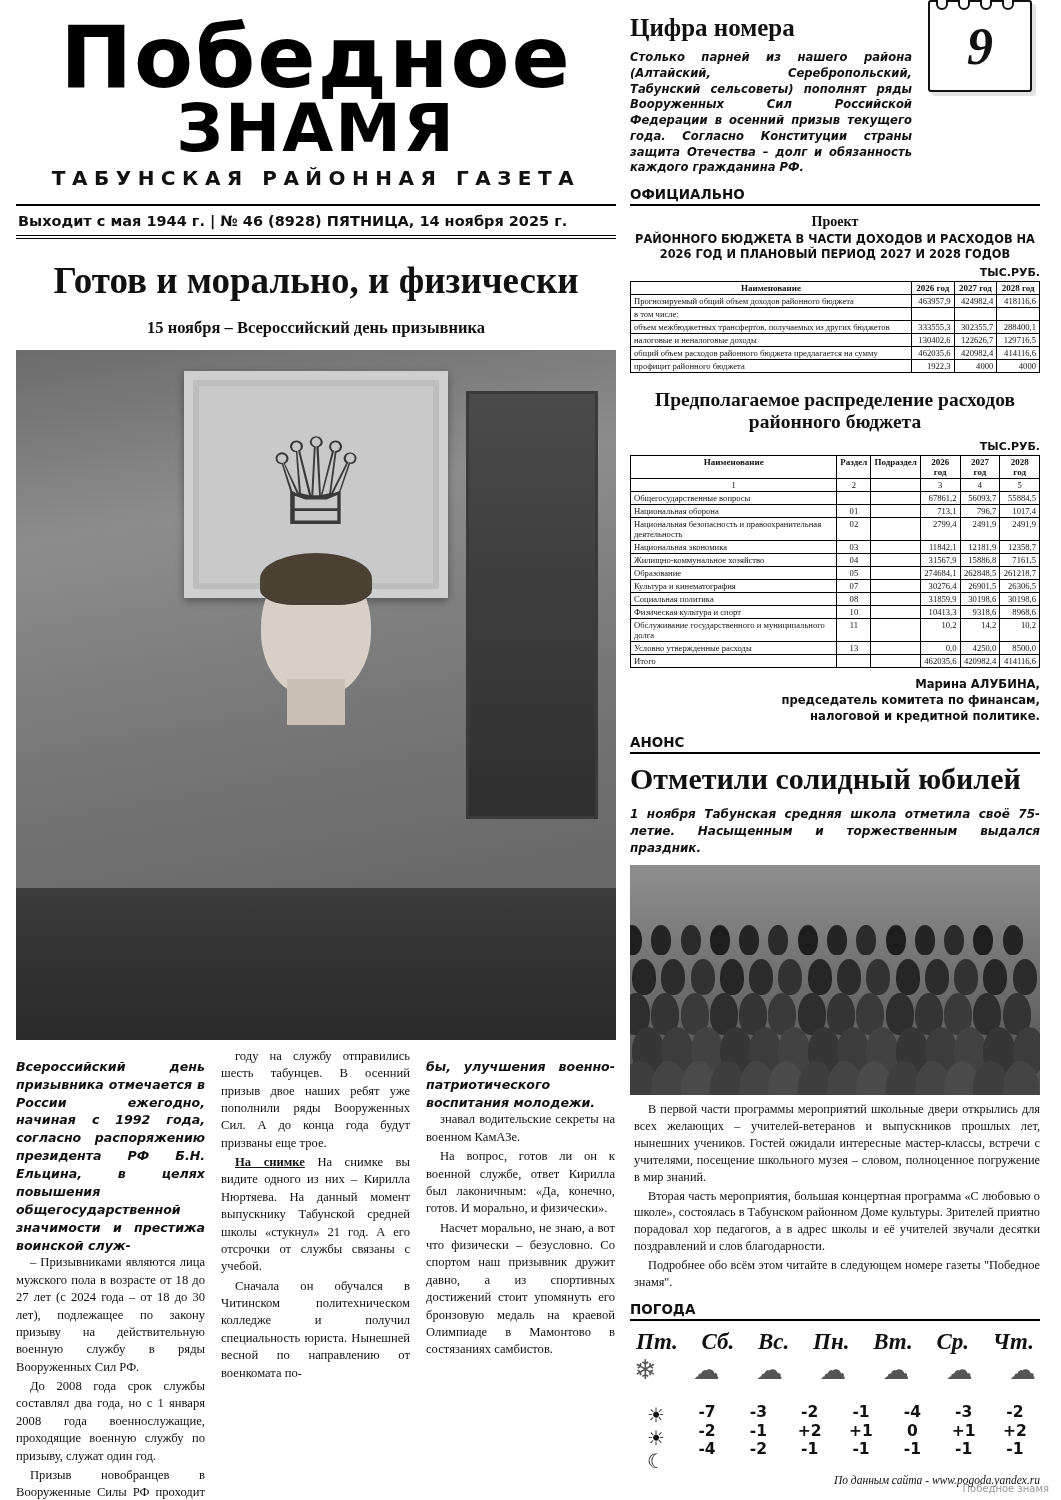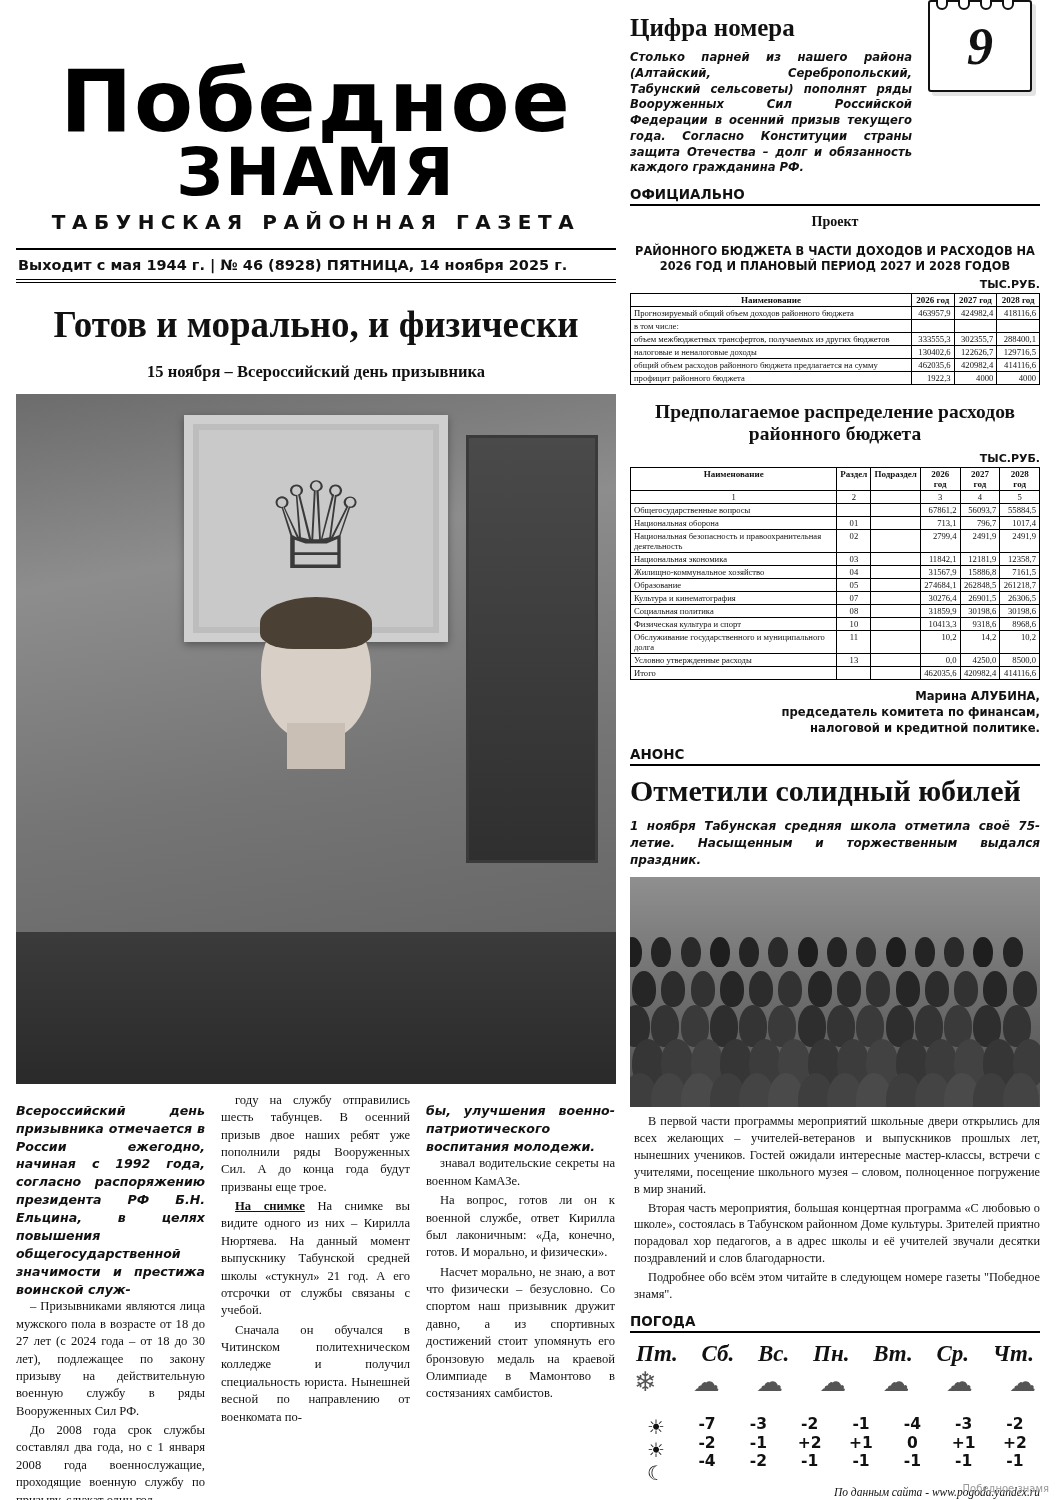--- a/index.html
+++ b/index.html
@@ -12,21 +12,21 @@
     overflow:hidden;
   }
   .page { width:1061px; height:1500px; position:relative; padding:14px 16px 0 16px; }
 
   
   .top { display:flex; gap:14px; }
   .left-col { width:600px; }
   .right-col { width:410px; }
 
   
-  .masthead { text-align:center; padding-top:4px;margin-top:44px; }
+  .masthead { text-align:center; padding-top:4px; }
   .mast-l1, .mast-l2 {
     font-family:"DejaVu Sans", sans-serif;
     font-weight:bold;
     letter-spacing:2px;
     line-height:0.92;
     color:#000;
   }
   .mast-l1 { font-size:86px; }
   .mast-l2 { font-size:66px; margin-top:2px; }
   .mast-sub {
@@ -153,21 +153,21 @@
     box-shadow:4px 4px 0 #e3e3e3;
   }
   .cal-num {
     position:absolute; inset:0; display:flex; align-items:center; justify-content:center;
     font-family:"Liberation Serif", serif; font-size:52px; font-weight:bold; font-style:italic;
   }
   .ring { position:absolute; top:-2px; width:12px; height:26px; border:2px solid #111; border-radius:6px; background:#fff;}
   .r1{left:14px;} .r2{left:36px;} .r3{left:58px;} .r4{left:80px;}
 
   .proj-t1 { text-align:center; font-weight:bold; font-size:14px; }
-  .proj-t2 { text-align:center; font-weight:bold; font-size:11.4px; font-family:"DejaVu Sans", sans-serif; line-height:1.3; margin-top:14px;}
+  .proj-t2 { text-align:center; font-weight:bold; font-size:11.4px; font-family:"DejaVu Sans", sans-serif; line-height:1.3; margin-top:2px;}
   .tys { text-align:right; font-weight:bold; font-size:11px; font-family:"DejaVu Sans", sans-serif; margin:4px 0 2px 0;}
 
   table.bud { width:100%; border-collapse:collapse; font-size:8.6px; font-family:"Liberation Serif", serif; }
   table.bud th, table.bud td { border:1px solid #000; padding:1px 3px; vertical-align:top; }
   table.bud th { text-align:center; font-weight:bold; font-size:9px; }
   table.bud td.num { text-align:right; white-space:nowrap; }
   table.bud td.ctr { text-align:center; }
 
   .r-title2 {
     text-align:center; font-weight:bold; font-size:19.5px; line-height:1.15;

